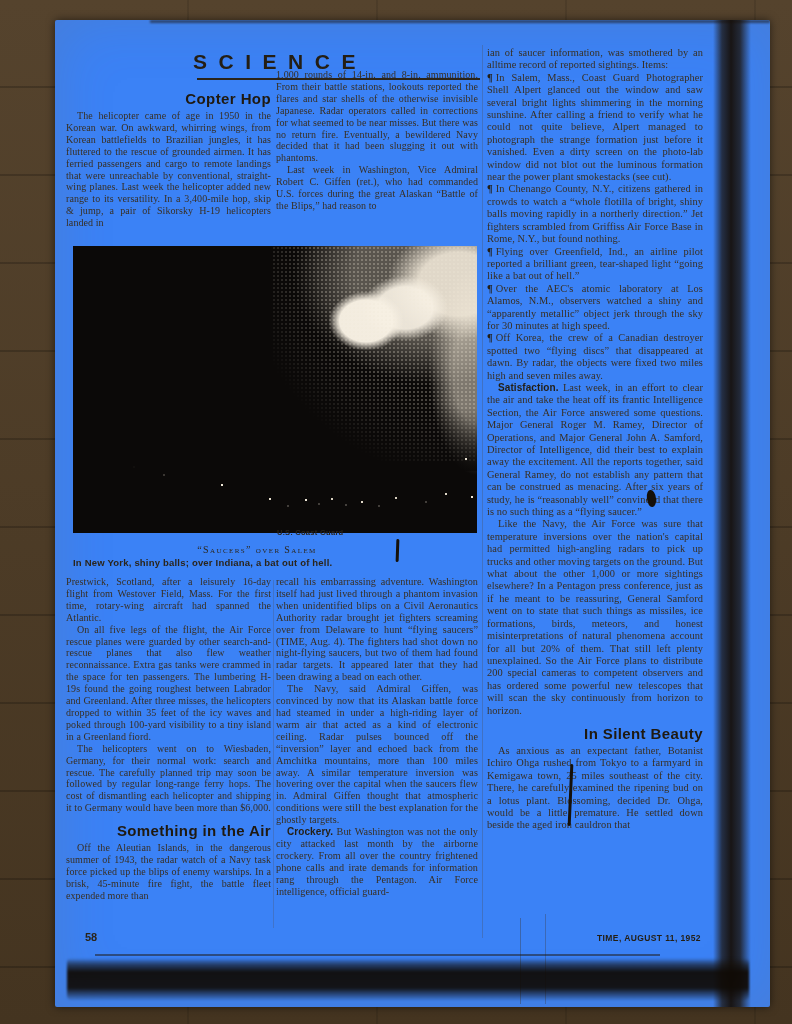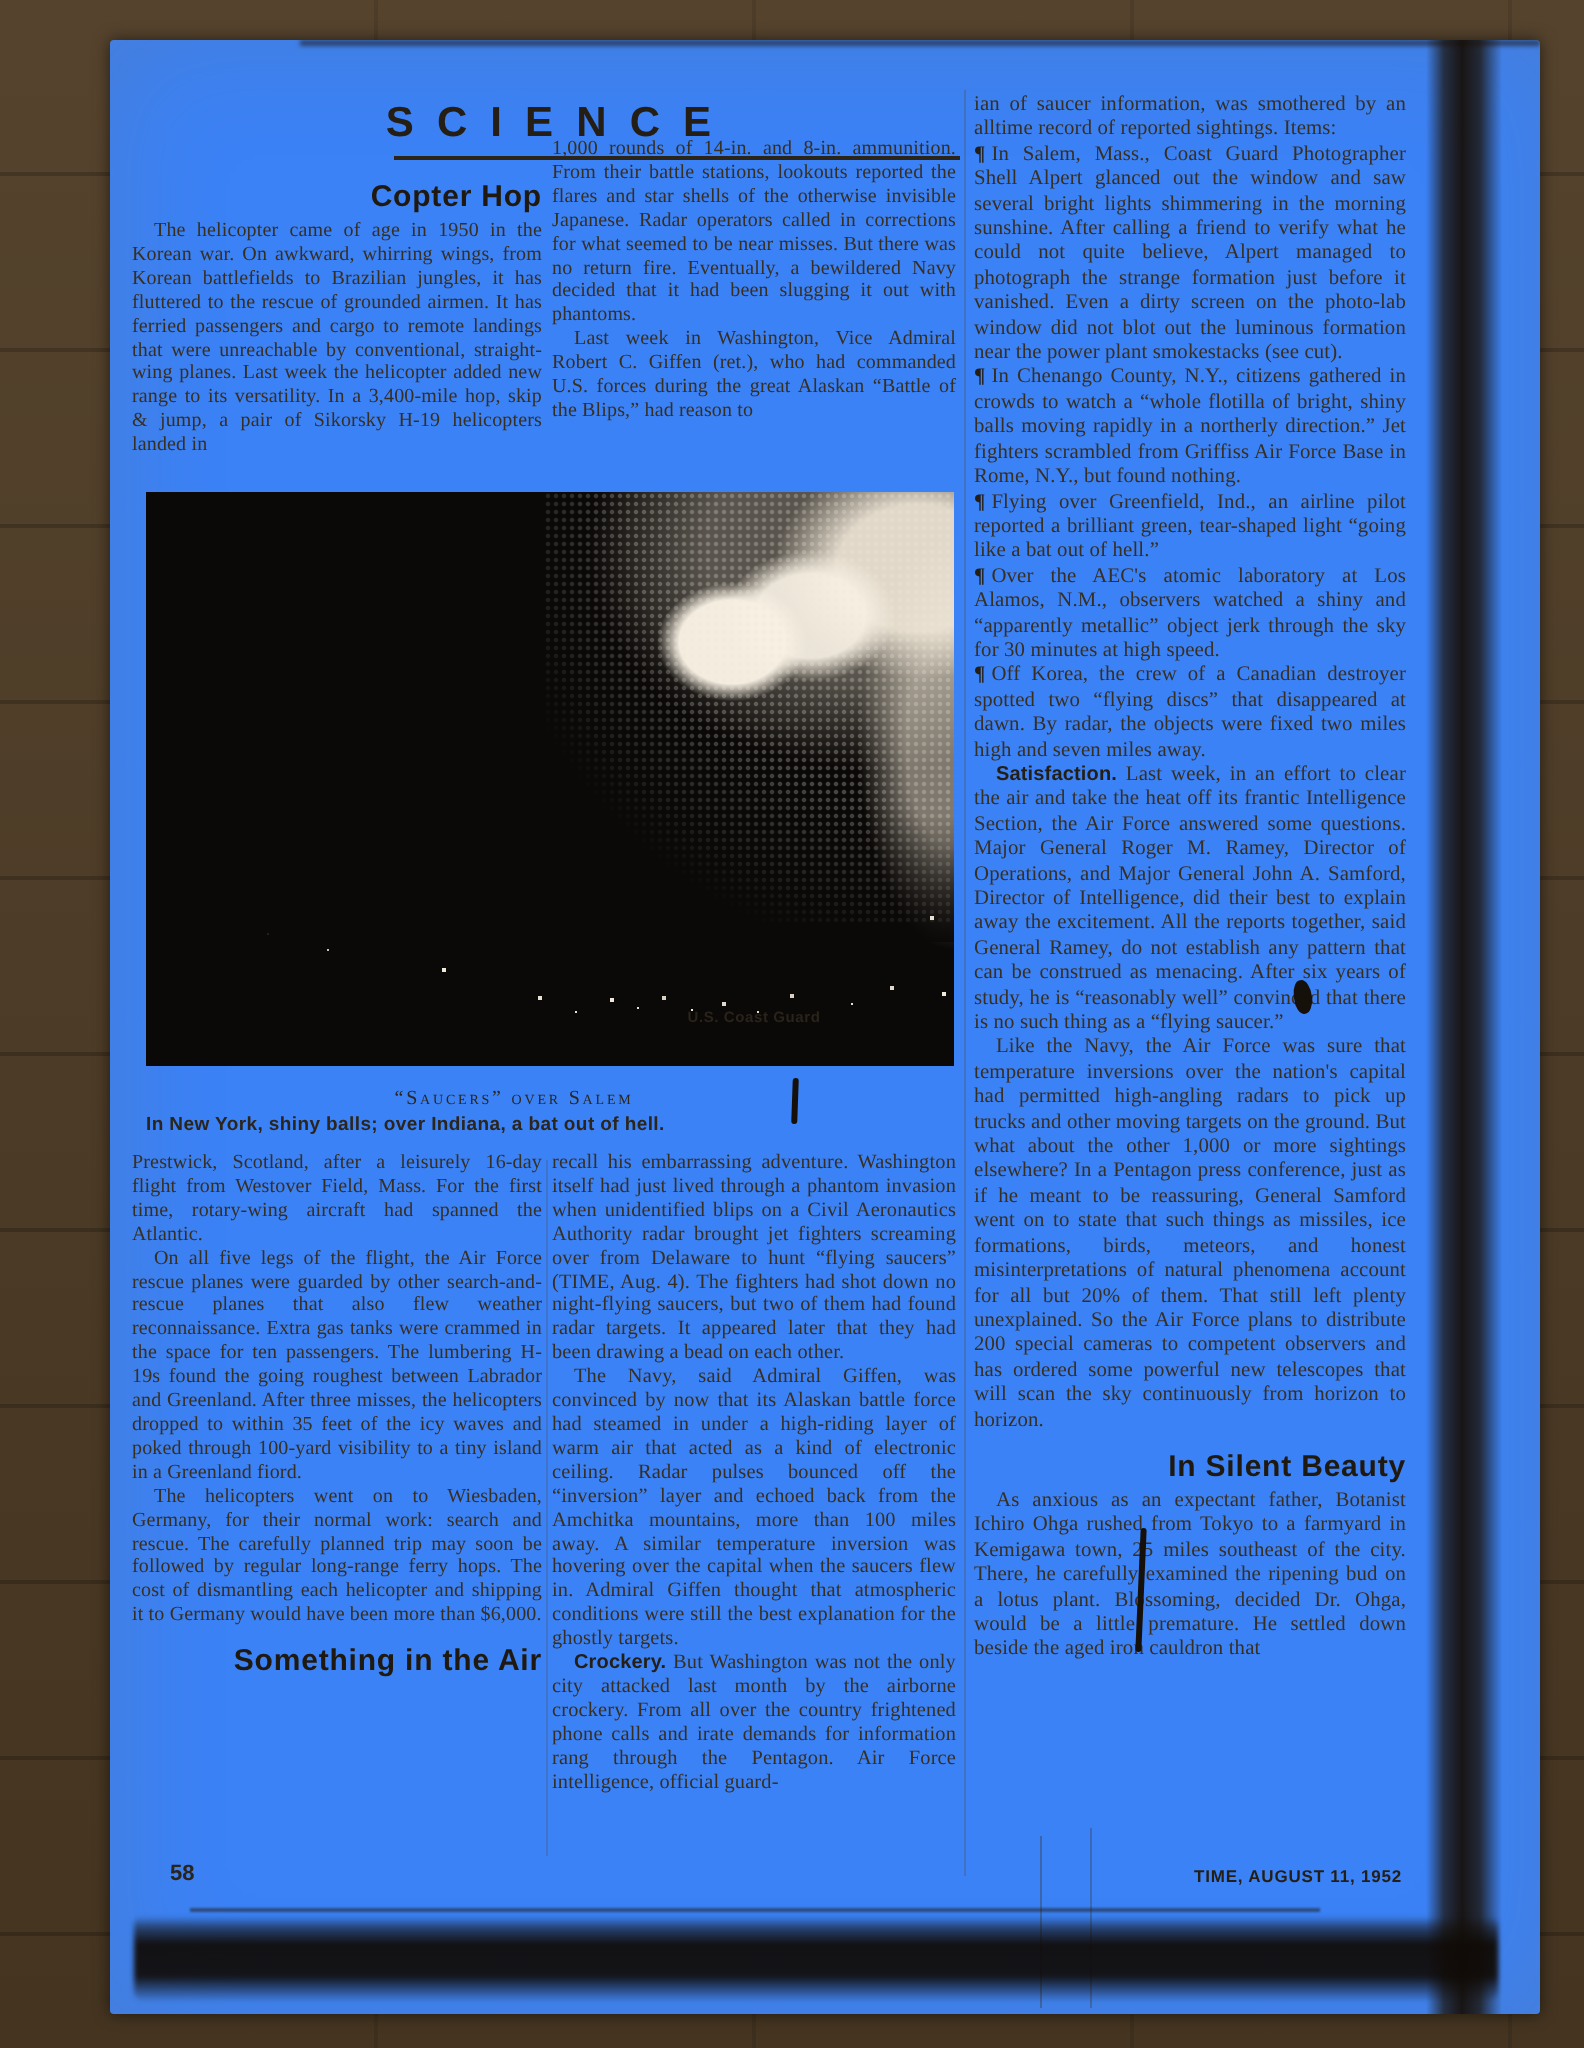--- a/index.html
+++ b/index.html
@@ -54,21 +54,21 @@
     background-size:4px 4px;opacity:.45;}
   .grainfade{position:absolute;right:0;top:0;width:215px;height:225px;
     background:radial-gradient(circle at 100% 0%, rgba(11,9,8,0) 0 52%, #0b0908 76%);}
   .specks{position:absolute;left:0;top:0;width:2px;height:2px;background:transparent;
     box-shadow:148px 238px 0 0 #f0e8d8,196px 252px 0 0 #e8e0d0,214px 259px 0 -.5px #e8e0d0,
       232px 253px 0 0 #f0e8d8,245px 257px 0 -.5px #e8e0d0,258px 252px 0 0 #d8d0c0,
       272px 258px 0 -.5px #f0e8d8,288px 255px 0 0 #e0d8c8,305px 259px 0 -.5px #e8e0d0,
       322px 251px 0 0 #d8d0c0,352px 255px 0 -.5px #e8e0d0,372px 247px 0 0 #e0d8c8,
       392px 212px 0 0 #e8e0d0,398px 250px 0 0 #f0e8d8,90px 228px 0 -.5px #c8c0b0,60px 220px 0 -.8px #b0a898;}
   
-  .credit{position:absolute;left:222px;top:484px;width:200px;text-align:center;z-index:6;
+  .credit{position:absolute;left:222px;top:508px;width:200px;text-align:left;z-index:6;
     font:bold 7.5px "Liberation Sans",sans-serif;letter-spacing:.3px;color:#29231a;}
   .cap-title{position:absolute;left:0;top:524px;width:404px;text-align:center;z-index:6;
     font-family:"Liberation Serif",serif;font-size:10px;font-variant:small-caps;
     letter-spacing:1.4px;color:#2c261c;}
   .cap-text{position:absolute;left:18px;top:537px;width:404px;text-align:left;z-index:6;
     font:bold 9.5px "Liberation Sans",sans-serif;color:#2b251c;letter-spacing:.2px;}
   
   .pageno{position:absolute;left:30px;top:911px;z-index:6;
     font:bold 11px "Liberation Sans",sans-serif;color:#2a241a;}
   .issue{position:absolute;left:420px;top:913px;width:226px;text-align:right;z-index:6;
@@ -127,20 +127,21 @@
   </div>
   <div class="credit">U.S. Coast Guard</div>
   <div class="cap-title">“Saucers” over Salem</div>
   <div class="cap-text">In New York, shiny balls; over Indiana, a bat out of hell.</div>
 
   <div class="col c-lb">
     <p>Prestwick, Scotland, after a leisurely 16-day flight from Westover Field, Mass. For the first time, rotary-wing aircraft had spanned the Atlantic.</p>
     <p class="ind">On all five legs of the flight, the Air Force rescue planes were guarded by other search-and-rescue planes that also flew weather reconnaissance. Extra gas tanks were crammed in the space for ten passengers. The lumbering H-19s found the going roughest between Labrador and Greenland. After three misses, the helicopters dropped to within 35 feet of the icy waves and poked through 100-yard visibility to a tiny island in a Greenland fiord.</p>
     <p class="ind">The helicopters went on to Wiesbaden, Germany, for their normal work: search and rescue. The carefully planned trip may soon be followed by regular long-range ferry hops. The cost of dismantling each helicopter and shipping it to Germany would have been more than $6,000.</p>
     <div class="head">Something in the Air</div>
+    <p class="ind">Off the Aleutian Islands, in the dangerous summer of 1943, the radar watch of a Navy task force picked up the blips of enemy warships. In a brisk, 45-minute fire fight, the battle fleet expended more than</p>
   </div>
 
   <div class="col c-mb">
     <p>recall his embarrassing adventure. Washington itself had just lived through a phantom invasion when unidentified blips on a Civil Aeronautics Authority radar brought jet fighters screaming over from Delaware to hunt “flying saucers” (TIME, Aug. 4). The fighters had shot down no night-flying saucers, but two of them had found radar targets. It appeared later that they had been drawing a bead on each other.</p>
     <p class="ind">The Navy, said Admiral Giffen, was convinced by now that its Alaskan battle force had steamed in under a high-riding layer of warm air that acted as a kind of electronic ceiling. Radar pulses bounced off the “inversion” layer and echoed back from the Amchitka mountains, more than 100 miles away. A similar temperature inversion was hovering over the capital when the saucers flew in. Admiral Giffen thought that atmospheric conditions were still the best explanation for the ghostly targets.</p>
     <p class="ind"><b class="lead">Crockery.</b> <span>But Washington was not the only city attacked last month by the airborne crockery. From all over the country frightened phone calls and irate demands for information rang through the Pentagon. Air Force intelligence, official guard-</span></p>
   </div>
 
   <div class="pageno">58</div>
   <div class="issue">TIME, AUGUST 11, 1952</div>

